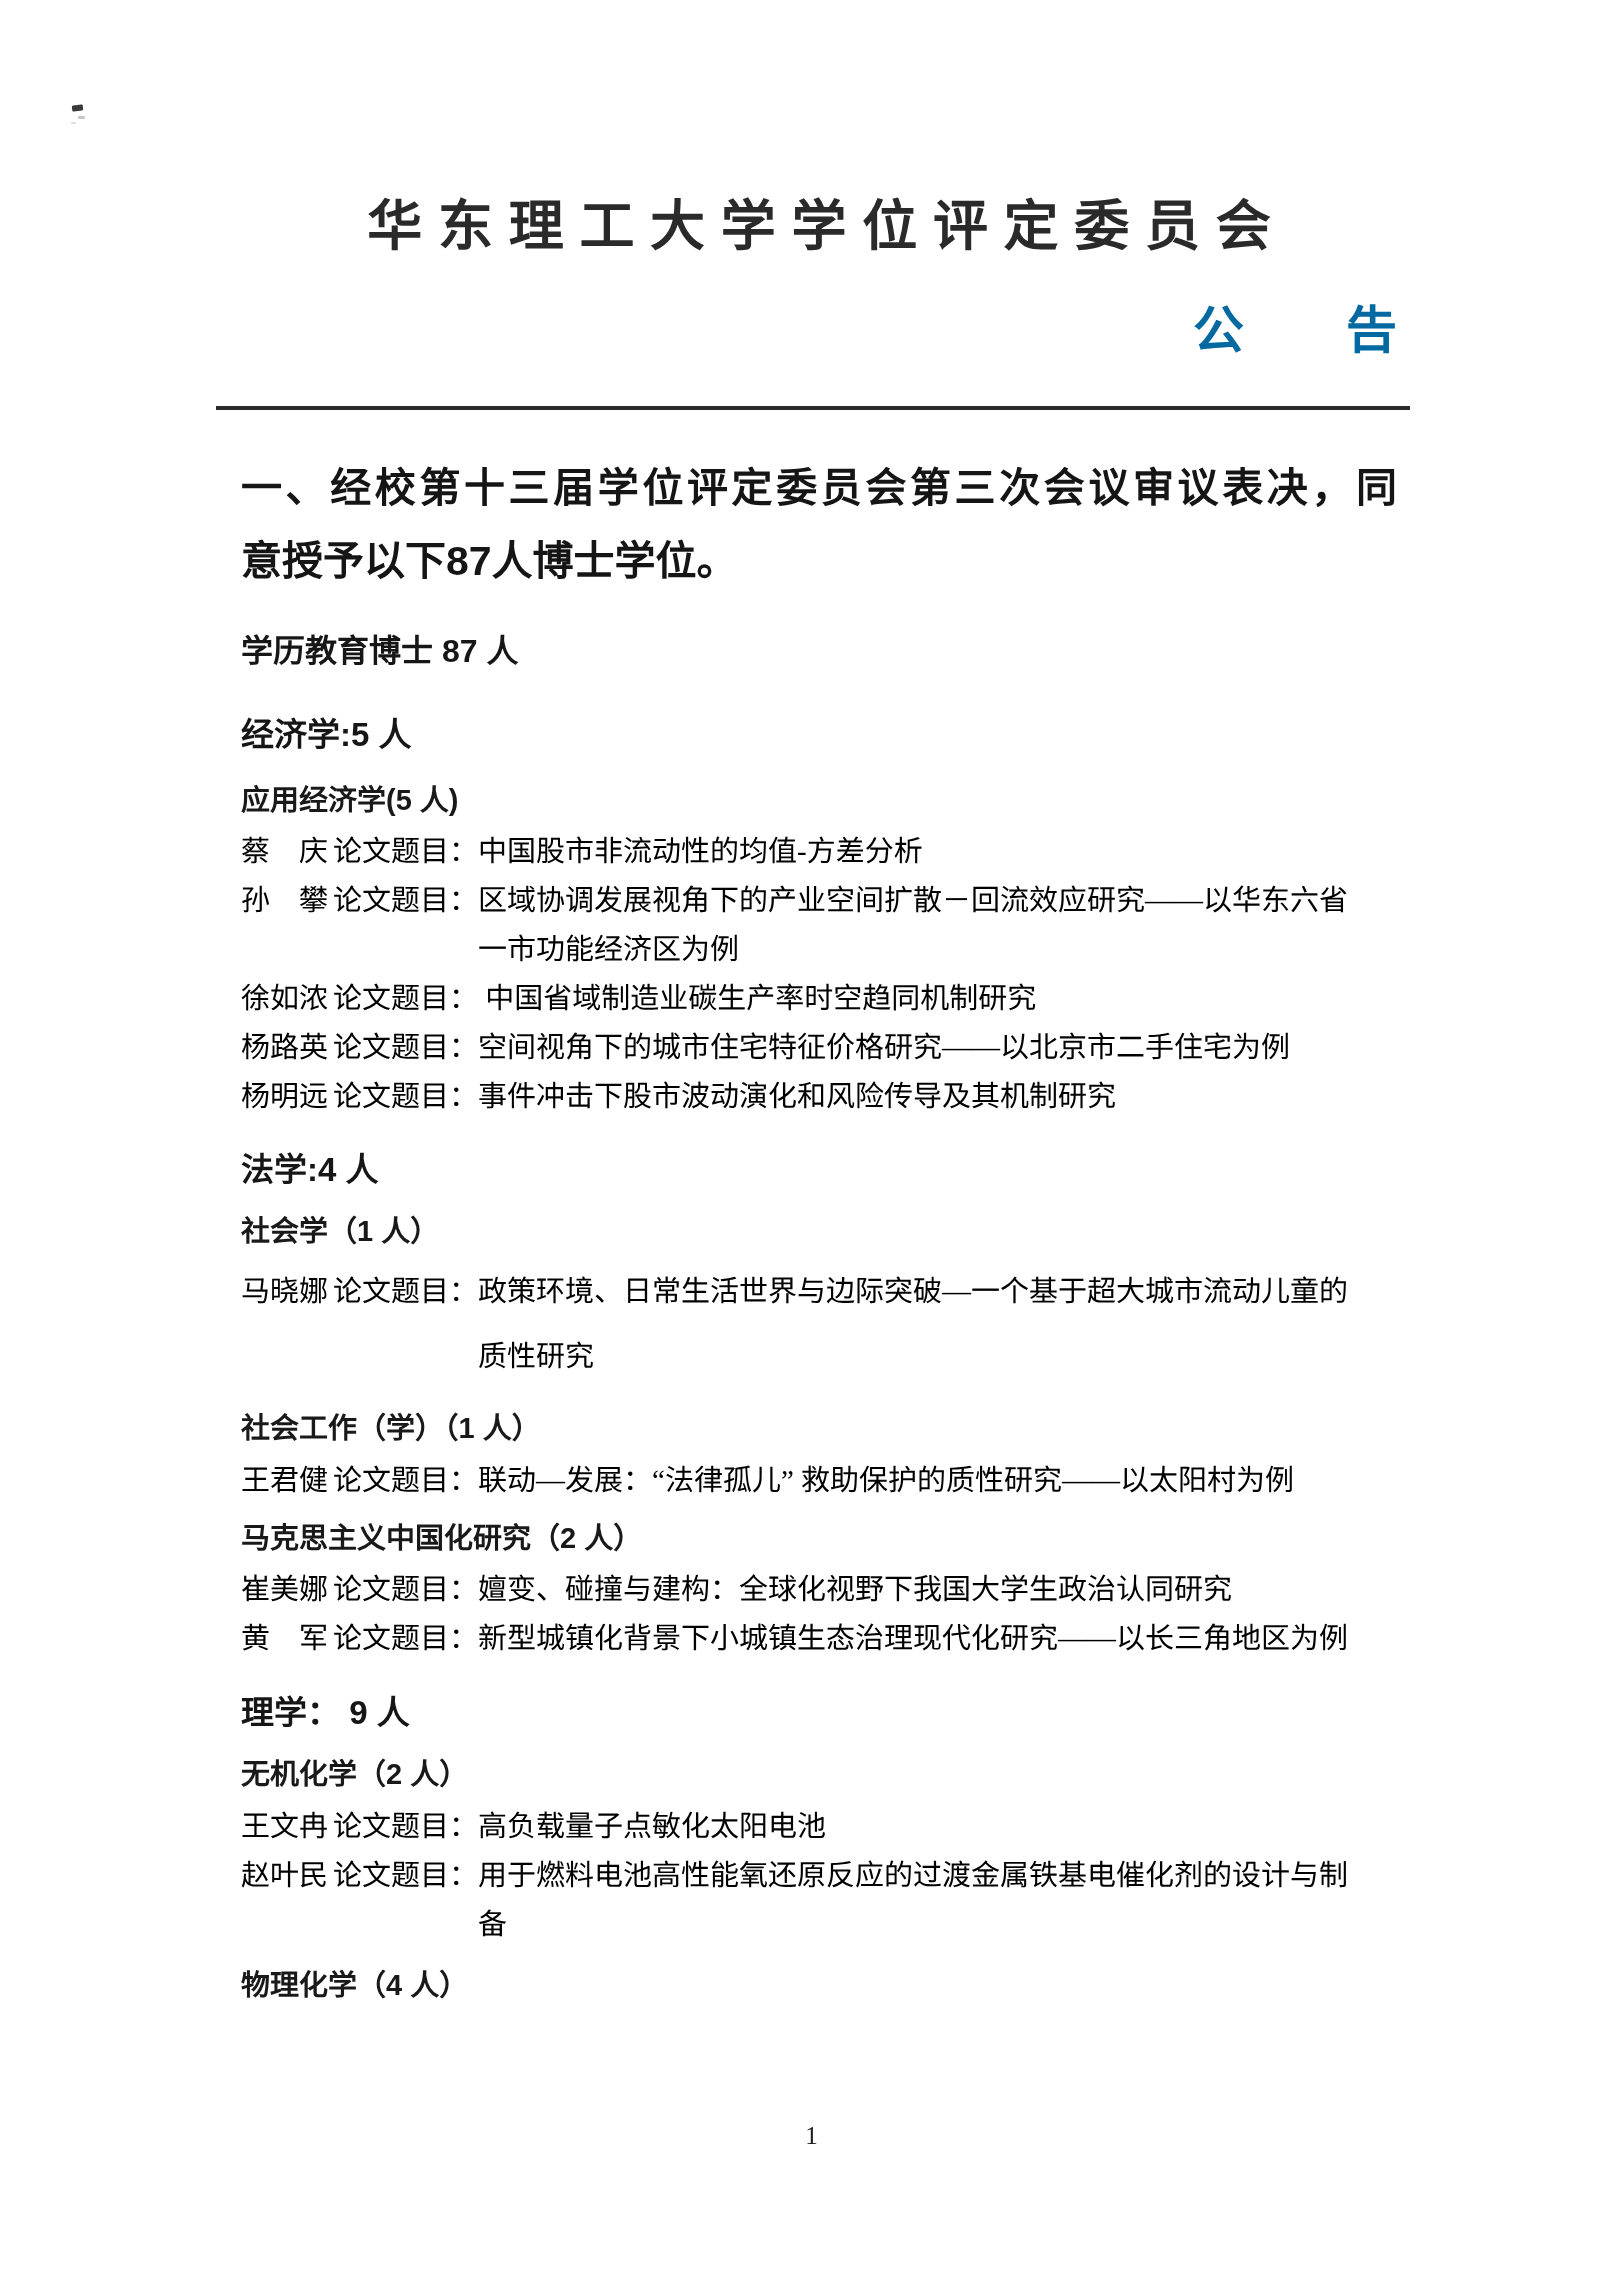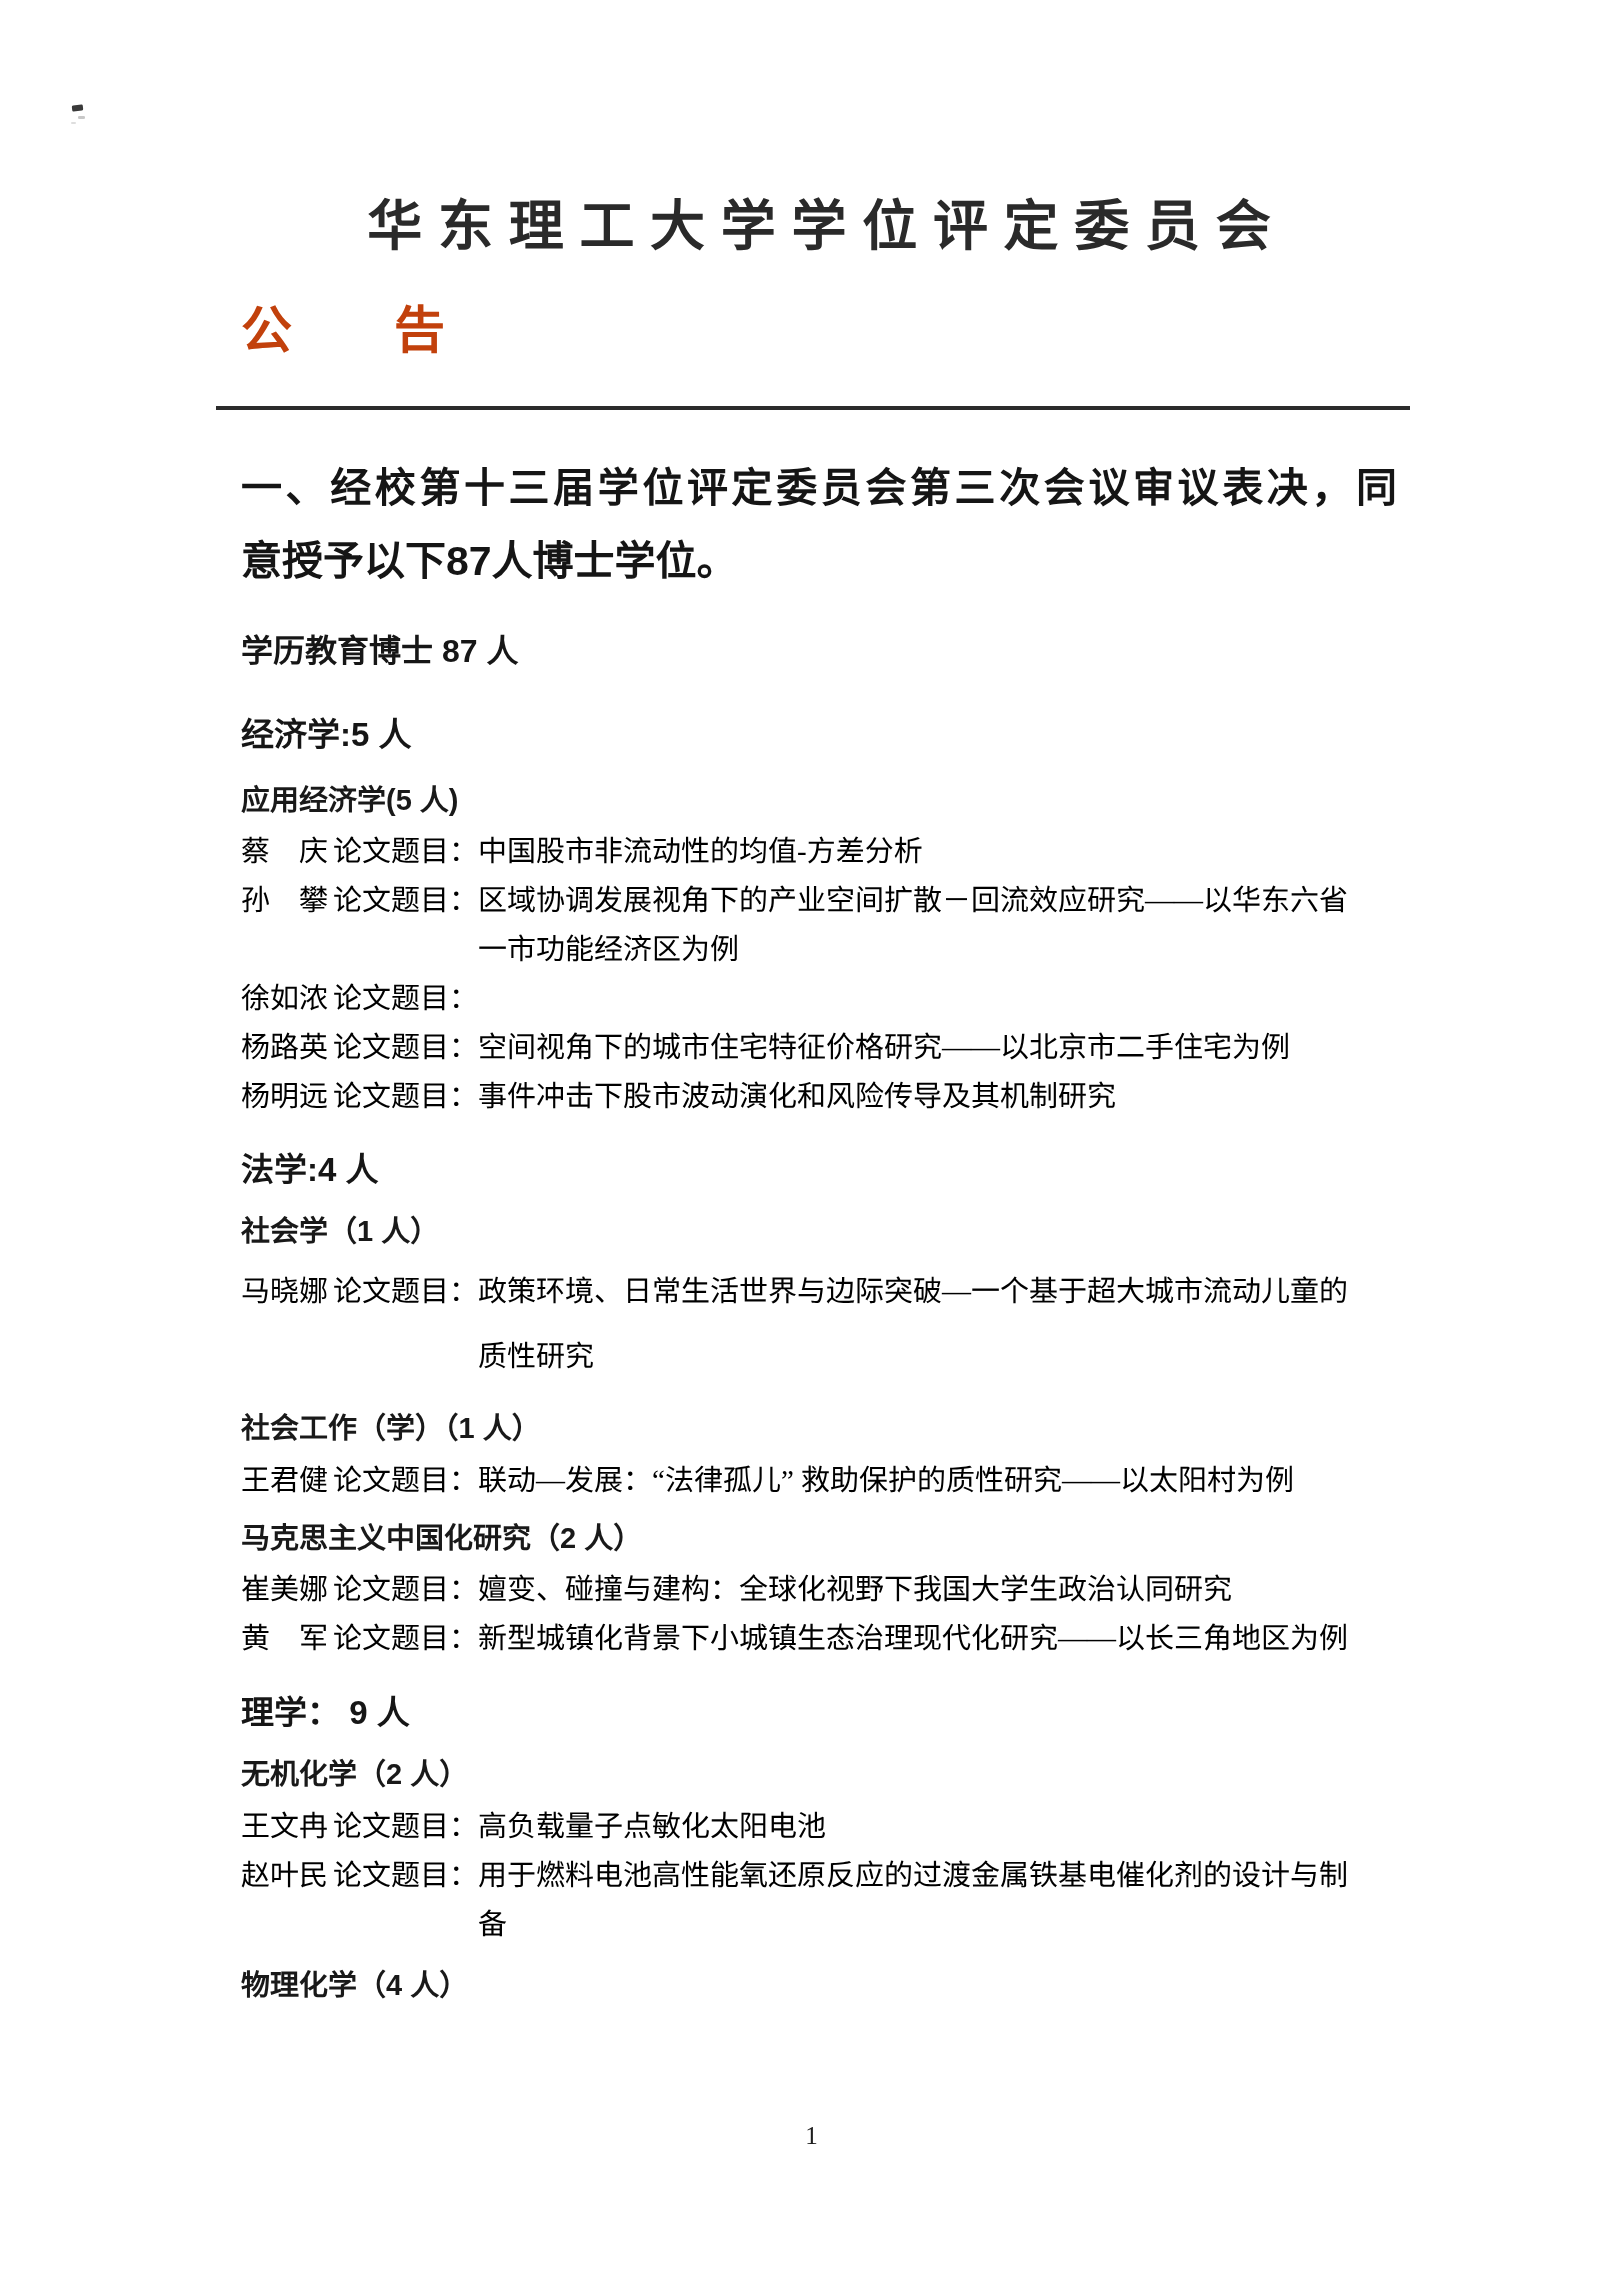--- a/index.html
+++ b/index.html
@@ -19,25 +19,25 @@
     text-align:center;
     font-family:"Liberation Sans",sans-serif;
     font-weight:700;
     font-size:55px;line-height:65px;
     letter-spacing:15.7px;
     padding-left:15.7px;       
     color:#2a2a2a;
   }
   .doc-subtitle{
     margin-top:39px;
-    text-align:left;
+    text-align:right;
     font-family:"Liberation Sans",sans-serif;
     font-weight:700;
     font-size:51px;line-height:65px;
-    color:#c2410c;
+    color:#0369a1;
   }
   .doc-issue{
     margin-top:39px;
     text-align:center;
     font-family:"Liberation Serif",serif;
     font-weight:400;
     font-size:48px;line-height:60px;
     color:#262626;
   }
   .rule{
@@ -146,20 +146,21 @@
           <span class="entry-thesis">中国股市非流动性的均值-方差分析</span>
         </div>
         <div class="entry">
           <span class="entry-name">孙　攀</span>
           <span class="entry-label">论文题目：</span>
           <span class="entry-thesis">区域协调发展视角下的产业空间扩散－回流效应研究——以华东六省一市功能经济区为例</span>
         </div>
         <div class="entry">
           <span class="entry-name">徐如浓</span>
           <span class="entry-label">论文题目：</span>
+          <span class="entry-thesis"> 中国省域制造业碳生产率时空趋同机制研究</span>
         </div>
         <div class="entry">
           <span class="entry-name">杨路英</span>
           <span class="entry-label">论文题目：</span>
           <span class="entry-thesis">空间视角下的城市住宅特征价格研究——以北京市二手住宅为例</span>
         </div>
         <div class="entry">
           <span class="entry-name">杨明远</span>
           <span class="entry-label">论文题目：</span>
           <span class="entry-thesis">事件冲击下股市波动演化和风险传导及其机制研究</span>

